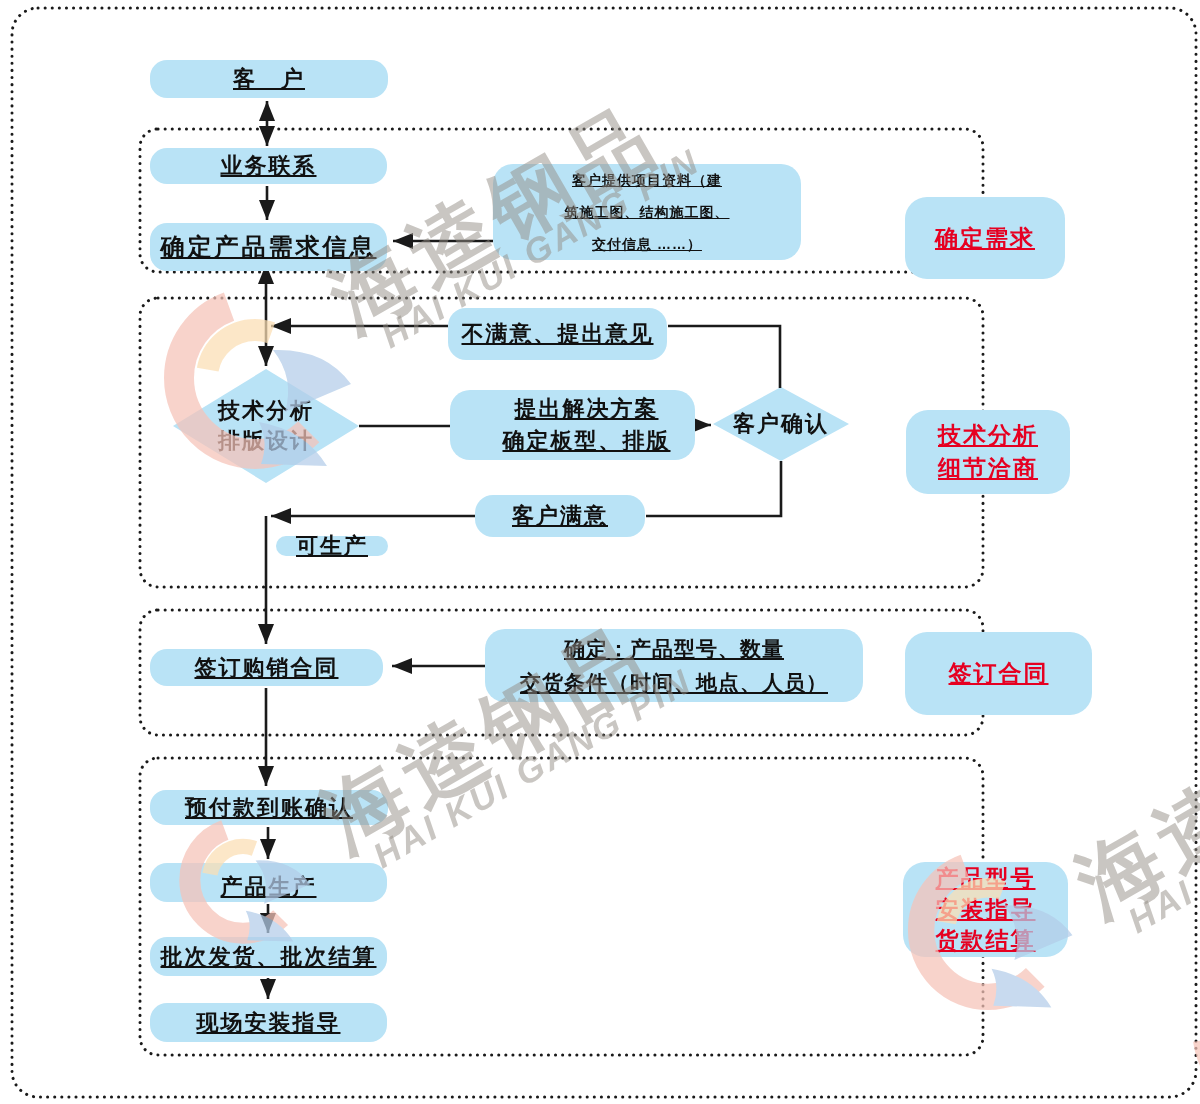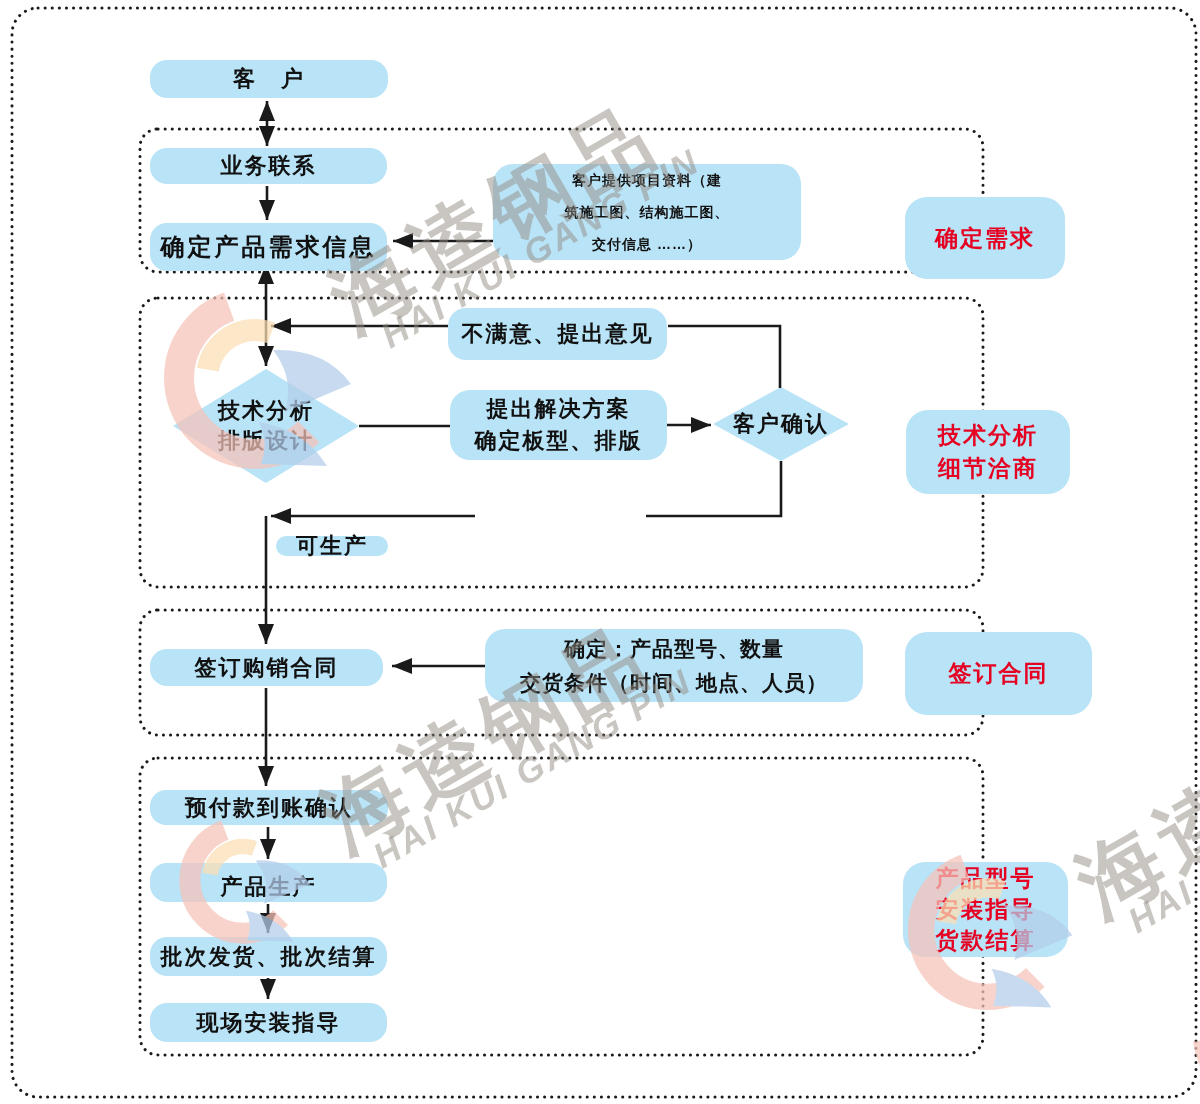--- a/index.html
+++ b/index.html
@@ -1,20 +1,20 @@
 <!DOCTYPE html>
 <html><head>
 <meta charset="utf-8">
 <style>
   html,body{margin:0;padding:0;background:#fff;}
   #stage{position:relative;width:1200px;height:1104px;background:#fff;overflow:hidden;
          font-family:"Liberation Sans",sans-serif;}
   #lines{position:absolute;left:0;top:0;z-index:1;}
   .node{position:absolute;z-index:2;background:#b9e3f6;display:flex;align-items:center;justify-content:center;
-        flex-direction:column;color:#111;font-size:22px;letter-spacing:2px;text-align:center;font-weight:bold;}
+        flex-direction:column;color:#111;font-size:22px;letter-spacing:2px;text-align:center;font-weight:bold;text-decoration:underline;}
   .node span{white-space:nowrap;}
   .red{color:#e60021;font-size:23px;}
   .dtext{position:absolute;z-index:2;display:flex;align-items:center;justify-content:center;flex-direction:column;
         color:#111;font-size:22px;letter-spacing:2px;text-align:center;background:transparent;font-weight:bold;}
   .dtext span{white-space:nowrap;}
   .wmlayer{position:absolute;left:0;top:0;width:1200px;height:1104px;z-index:3;pointer-events:none;}
   .wm{position:absolute;display:flex;flex-direction:column;align-items:center;color:rgba(148,141,134,0.5);
       transform:rotate(-30deg);}
   .wm .cn{font-size:82px;font-weight:bold;letter-spacing:8px;white-space:nowrap;line-height:86px;}
   .wm .en{font-size:35px;font-weight:bold;font-style:italic;letter-spacing:3px;white-space:nowrap;line-height:40px;margin-left:50px;margin-top:-14px;}
@@ -75,26 +75,29 @@
   <div class="node red" style="left:905px;top:161px;width:160px;height:82px;border-radius:22px;margin-top:36px;">
       <span>确定需求</span>
     </div>
   <div class="node" style="left:448px;top:308px;width:219px;height:52px;border-radius:18px;">
       <span>不满意、提出意见</span>
     </div>
   <div class="dtext" style="left:180px;top:390px;width:172px;height:72px;line-height:30px;">
     <span>技术分析</span>
     <span>排版设计</span>
   </div>
-  <div class="node" style="left:450px;top:390px;width:217px;height:70px;border-radius:20px;line-height:32px;">
+  <div class="node" style="left:450px;top:390px;width:217px;height:70px;border-radius:20px;line-height:32px;padding-left:28px;">
     <span>提出解决方案</span>
     <span>确定板型、排版</span>
   </div>
   <div class="dtext" style="left:713px;top:405px;width:136px;height:38px;">
       <span>客户确认</span>
+    </div>
+  <div class="node" style="left:475px;top:495px;width:170px;height:42px;border-radius:18px;">
+      <span>客户满意</span>
     </div>
   <div class="node" style="left:276px;top:536px;width:112px;height:20px;border-radius:16px;">
       <span>可生产</span>
     </div>
   <div class="node red" style="left:906px;top:410px;width:164px;height:84px;border-radius:22px;line-height:33px;">
     <span>技术分析</span>
     <span>细节洽商</span>
   </div>
   <div class="node" style="left:150px;top:649px;width:233px;height:37px;border-radius:17px;">
       <span>签订购销合同</span>

